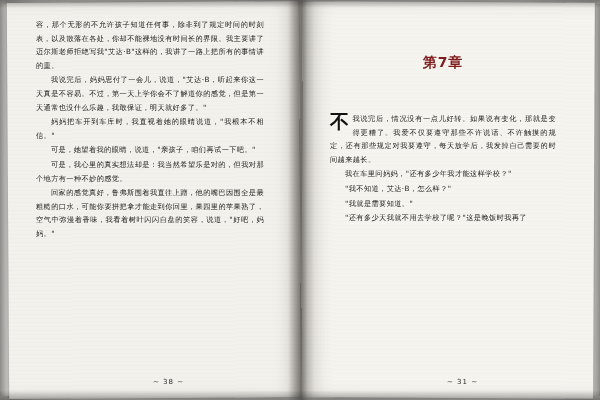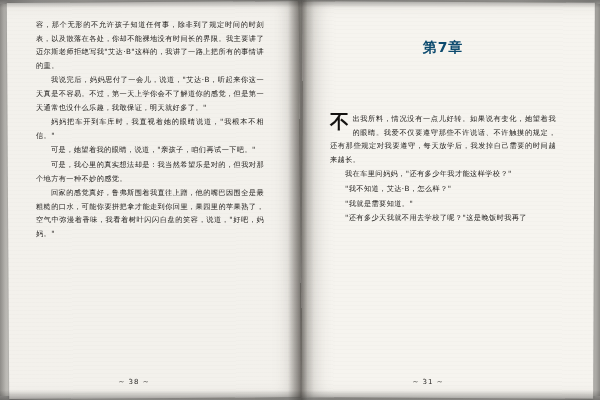--- a/index.html
+++ b/index.html
@@ -102,48 +102,48 @@
   }
   .para {
     margin: 0 0 1px 0;
     text-indent: 15px;
   }
   .para.noindent { text-indent: 0; }
 
   .chapter-title {
     position: absolute;
     left: 330px;
-    top: 39px;
+    top: 54px;
     width: 226px;
     text-align: center;
     font-family: "DejaVu Sans", sans-serif;
     font-size: 14px;
     font-weight: bold;
-    color: #0c4a6e;
+    color: #7f1d1d;
     letter-spacing: 1px;
   }
   .dropcap-para {
     position: relative;
   }
   .dropcap {
     float: left;
     font-size: 19px;
     line-height: 19px;
     font-weight: bold;
     margin: 0 3px 0 0;
     color: #141210;
   }
   .folio {
     position: absolute;
     bottom: 14px;
     font-size: 7px;
     color: #2a2826;
     letter-spacing: 1px;
     width: 100px;
-    text-align: center;
+    text-align: right;
   }
   .folio-left { left: 84px; }
   .folio-right { left: 378px; }
 
   
   .texture {
     position: absolute;
     inset: 0;
     background-image: repeating-linear-gradient(0deg, rgba(0,0,0,0.012) 0px, rgba(0,0,0,0.012) 1px, rgba(0,0,0,0) 1px, rgba(0,0,0,0) 4px);
     pointer-events: none;
@@ -186,21 +186,21 @@
 
     <div class="page-right">
       <div class="texture"></div>
     </div>
 
     <div class="chapter-title">第7章</div>
 
     <div class="text-col right-col">
       <p class="para noindent dropcap-para">
         <span class="dropcap">不</span>
-        <span>出我所料，情况没有一点儿好转。如果说有变化，她望着我的眼睛。我爱不仅要遵守那些不许说话、不许触摸的规定，还有那些规定对我要遵守，每天放学后，我发掉自己需要的时间越来越长。</span>
+        <span>我说完后，情况没有一点儿好转。如果说有变化，那就是变得更糟了。我爱不仅要遵守那些不许说话、不许触摸的规定，还有那些规定对我要遵守，每天放学后，我发掉自己需要的时间越来越长。</span>
       </p>
       <p class="para">我在车里问妈妈，"还有多少年我才能这样学校？"</p>
       <p class="para">"我不知道，艾达·B，怎么样？"</p>
       <p class="para">"我就是需要知道。"</p>
       <p class="para">"还有多少天我就不用去学校了呢？"这是晚饭时我再了</p>
     </div>
 
     <div class="folio folio-right">~ 31 ~</div>
 
     <div class="gutter"></div>

